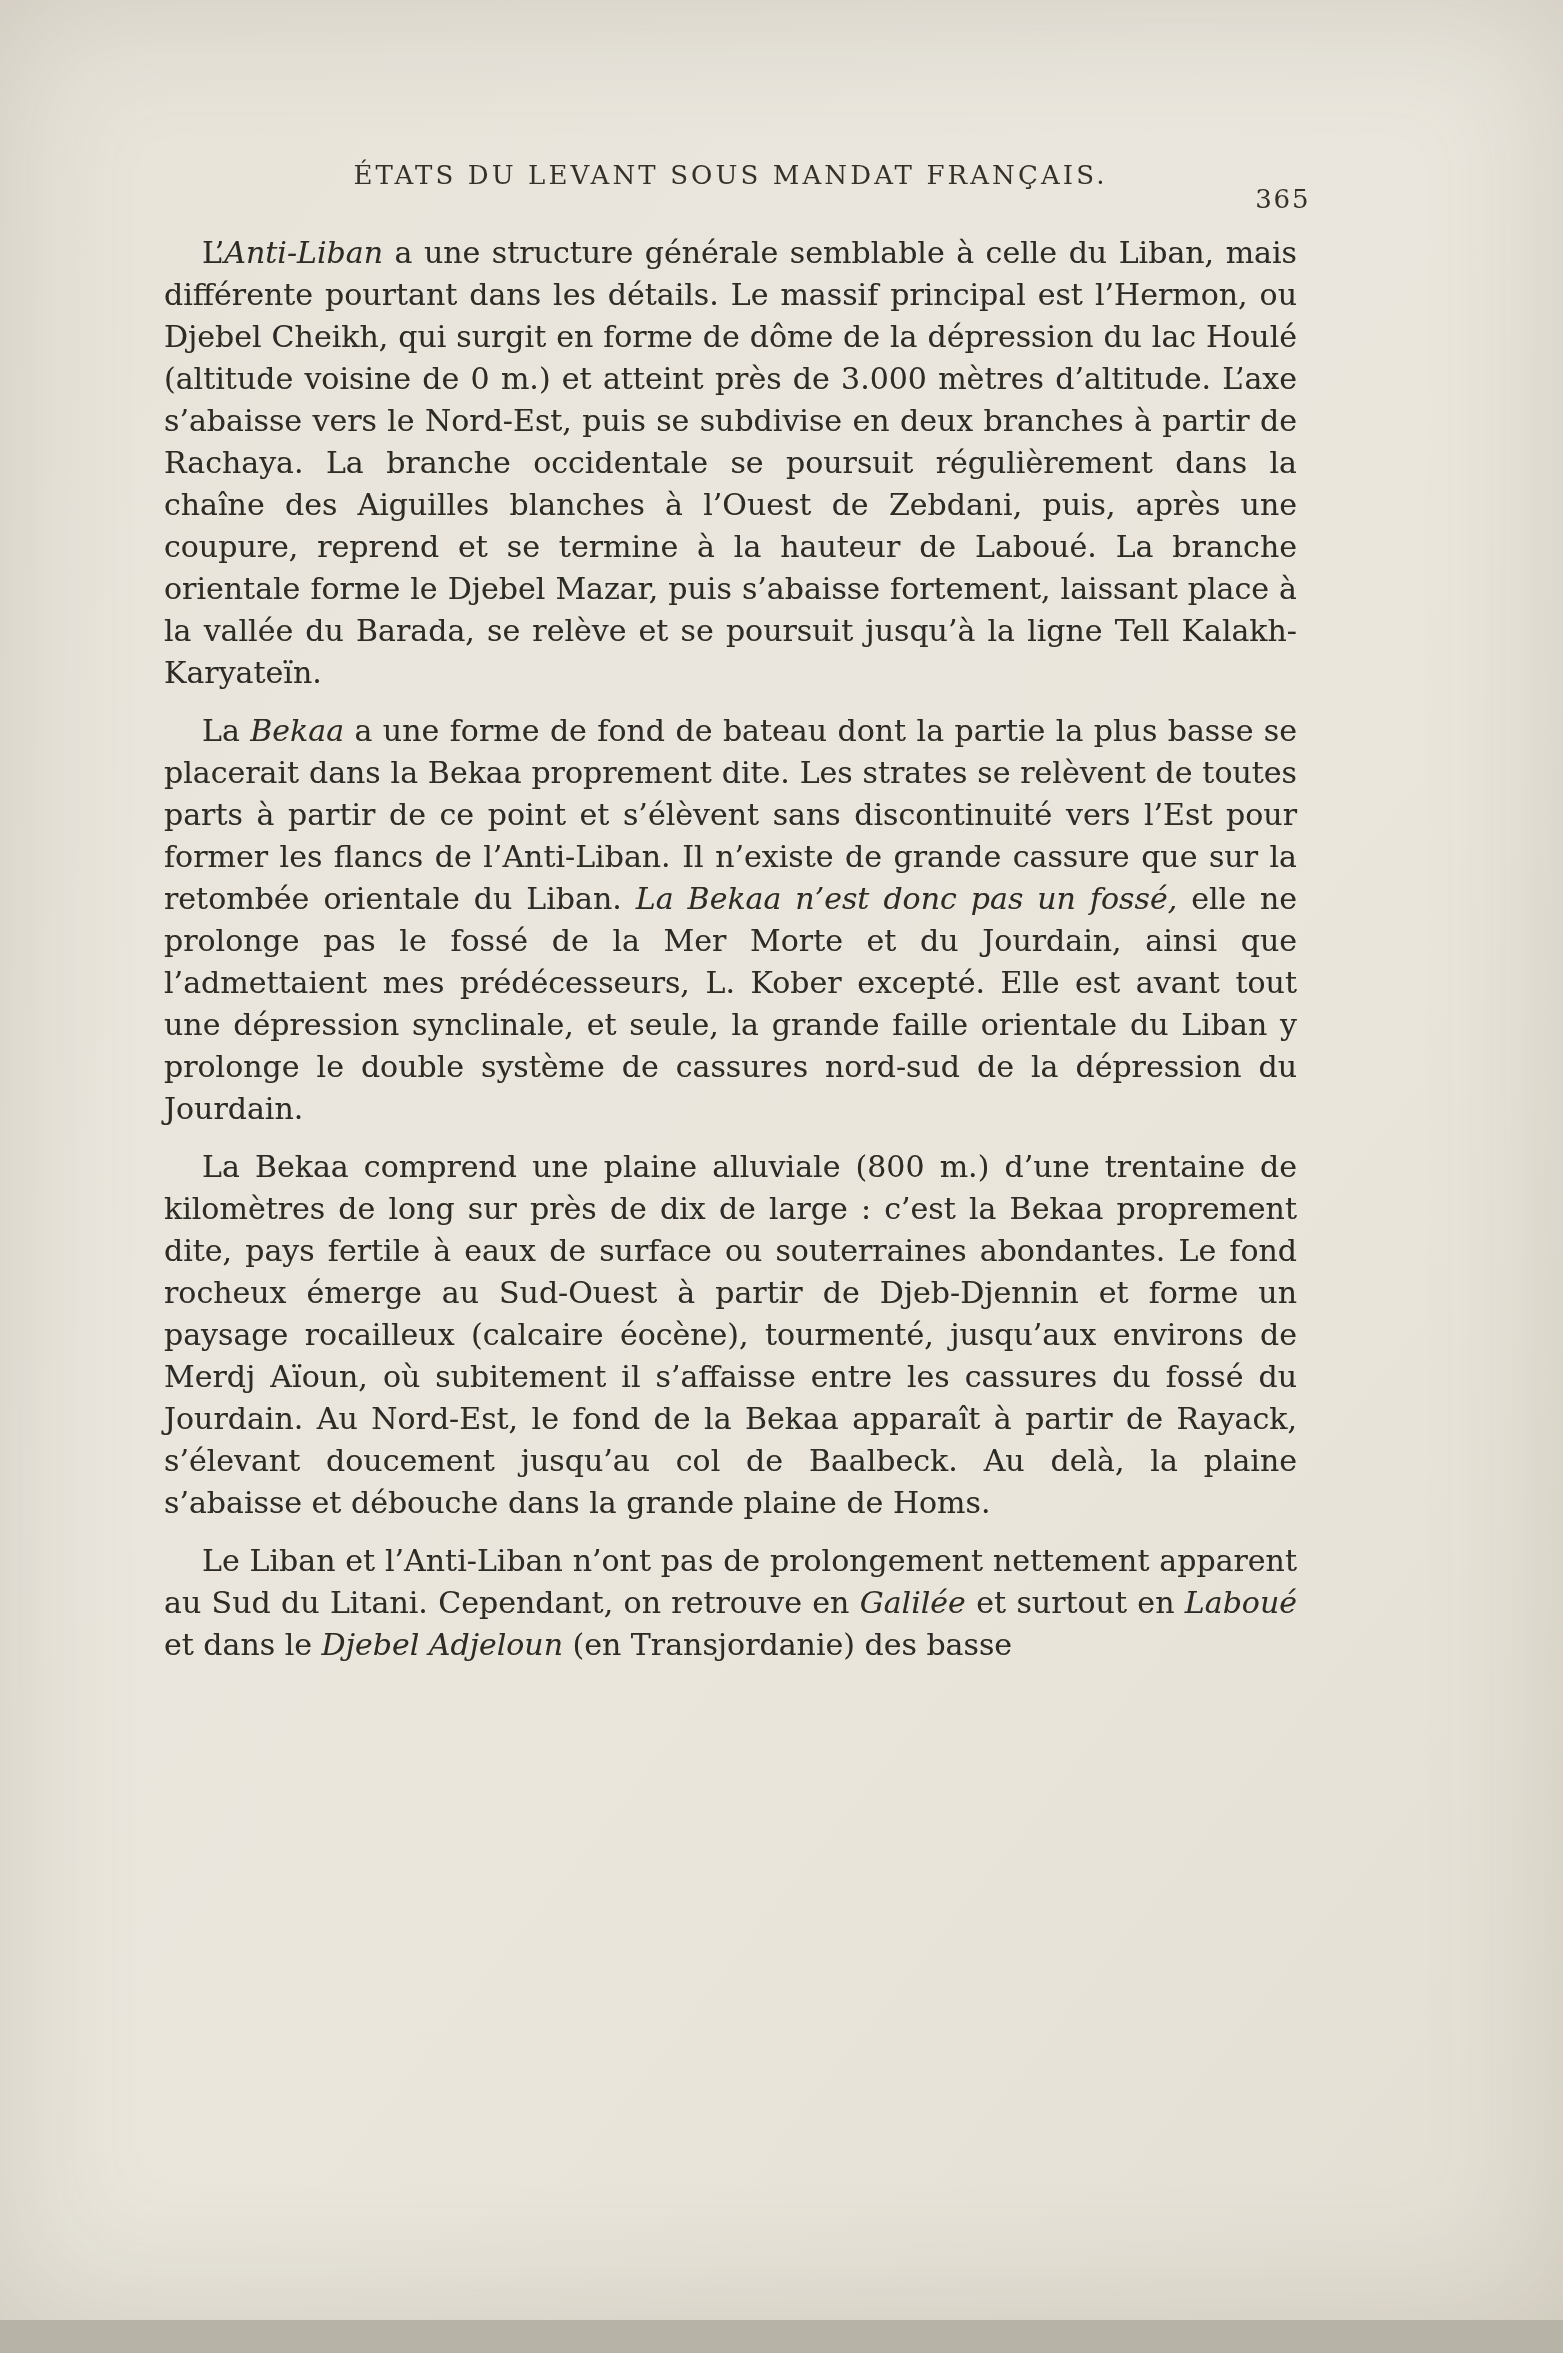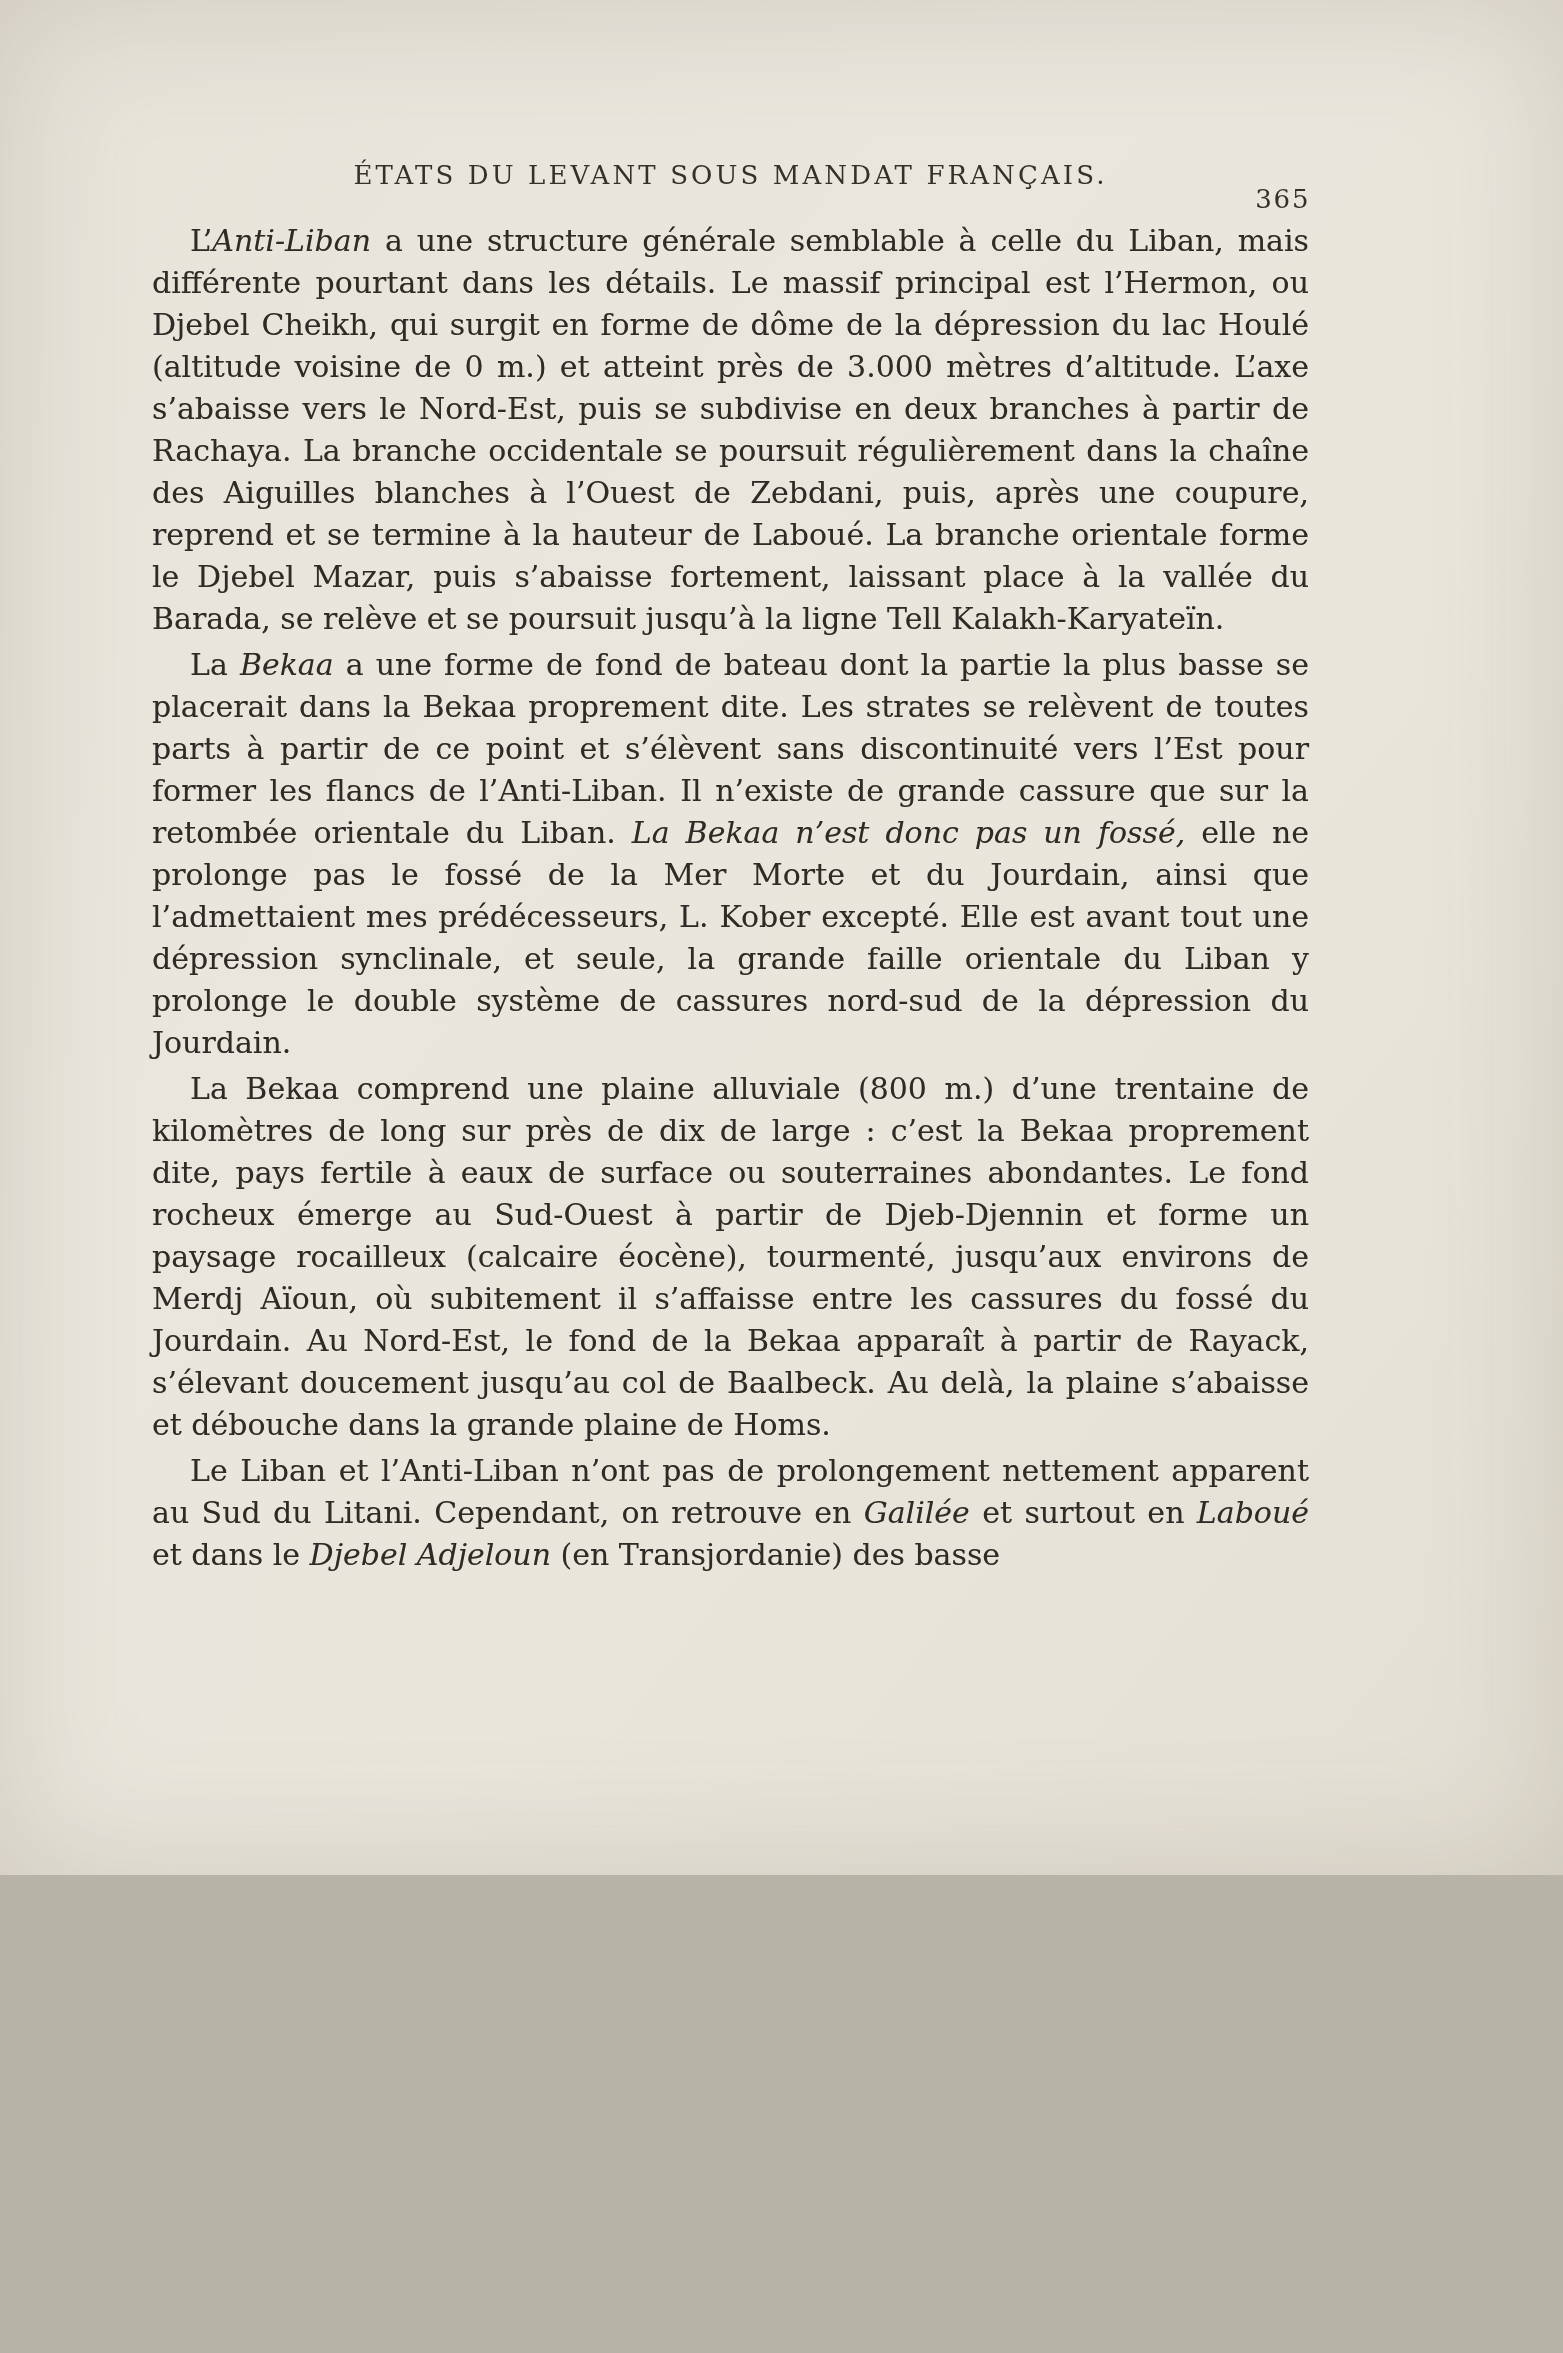--- a/index.html
+++ b/index.html
@@ -8,21 +8,21 @@
   }
   body {
     width: 1564px;
     height: 2354px;
     background: #b8b3a7;
     font-family: "DejaVu Serif", "Liberation Serif", serif;
   }
   .page {
     position: relative;
     width: 1564px;
-    height: 1875px;
+    height: 2320px;
     overflow: hidden;
     background: linear-gradient(128deg, #e7e3d9 0%, #eae6dd 35%, #e9e5db 62%, #e3dfd3 100%);
     box-shadow: inset 0 0 138px rgba(110, 100, 80, 0.20);
     color: #2d2b26;
   }
   .running-head {
     position: absolute;
     left: 148px;
     top: 160px;
     width: 1165px;
@@ -46,21 +46,21 @@
     left: 148px;
     top: 216px;
     width: 1165px;
     font-size: 30px;
     line-height: 42px;
     text-align: justify;
     color: #2d2b26;
     text-rendering: optimizeLegibility;
   }
   .para {
-    margin: 4px;
+    margin: 16px;
     padding: 0;
     text-indent: 38px;
   }
   .para em {
     font-style: italic;
   }
   .para span, .para em {
     
     text-shadow: 0 0 0.6px rgba(45, 43, 38, 0.25);
   }

